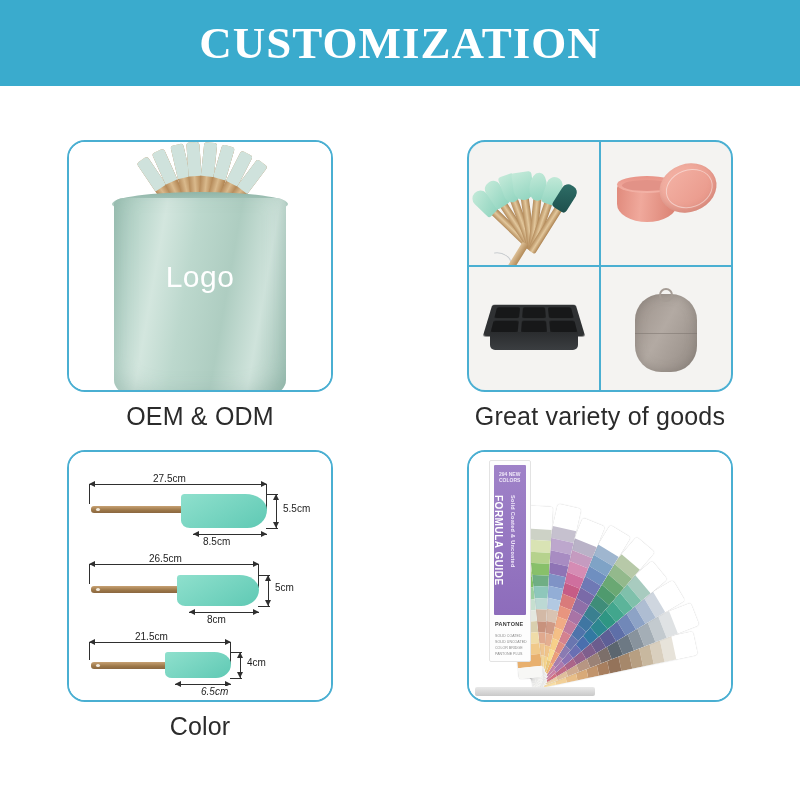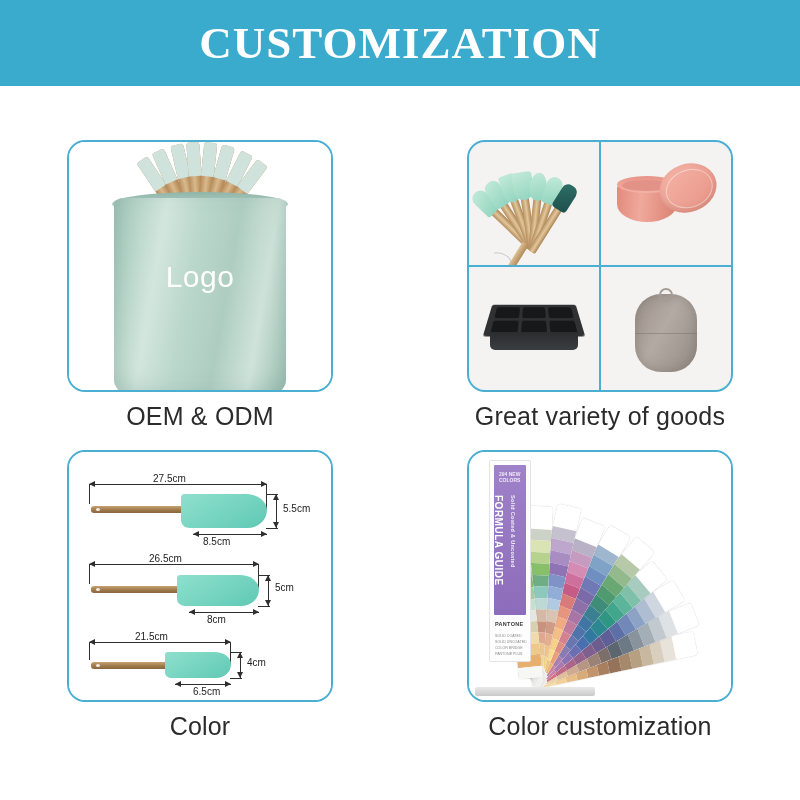--- a/index.html
+++ b/index.html
@@ -433,21 +433,21 @@
             <div class="sp-handle" style="left:22px; top:32px; width:80px;"></div>
             <div class="sp-head" style="left:96px; top:22px; width:66px; height:26px;"></div>
           </div>
 
           <div class="dim-v" style="left:171px; top:22px; height:26px;"></div>
           <div class="dim-label" style="left:176px; top:27px;">4cm</div>
           <div class="tick" style="left:161px; top:22px; width:12px; height:1px;"></div>
           <div class="tick" style="left:161px; top:48px; width:12px; height:1px;"></div>
 
           <div class="dim-h" style="left:106px; top:54px; width:56px;"></div>
-          <div class="dim-label" style="left:122px; top:56px;">6.5cm</div>
+          <div class="dim-label" style="left:130px; top:56px;font-style:italic;">6.5cm</div>
         </div>
 
       </div>
     </div>
     <div class="caption">Color</div>
   </div>
 
   <div class="cell cell-br">
     <div class="panel">
       <div class="pantone">
@@ -623,16 +623,15 @@
           </div>
           <div class="guide-brand">PANTONE</div>
           <div class="guide-lines">SOLID COATED
 SOLID UNCOATED
 COLOR BRIDGE
 PANTONE PLUS</div>
         </div>
         <div class="fan-base"></div>
       </div>
     </div>
-    <div class="caption">Color customization</div>
   </div>
 
 </div>
 
 </body></html>

